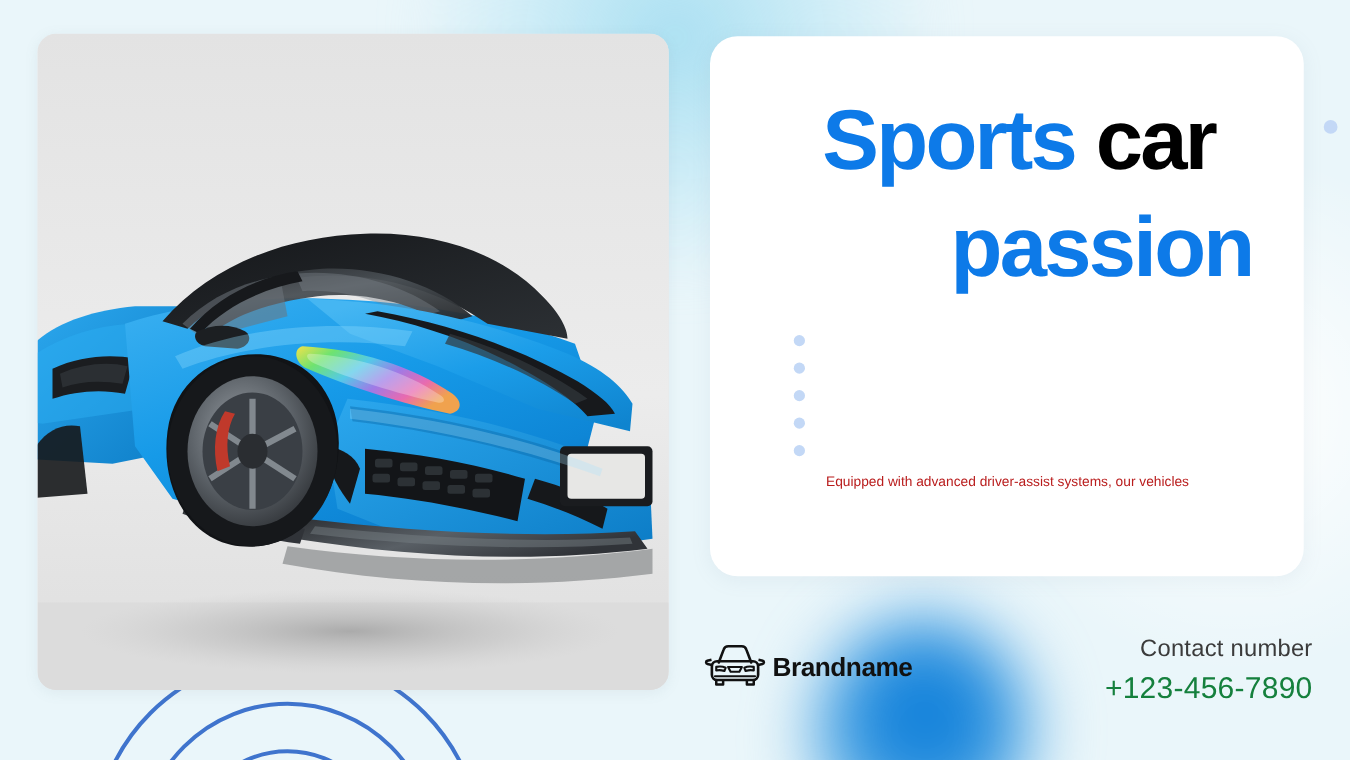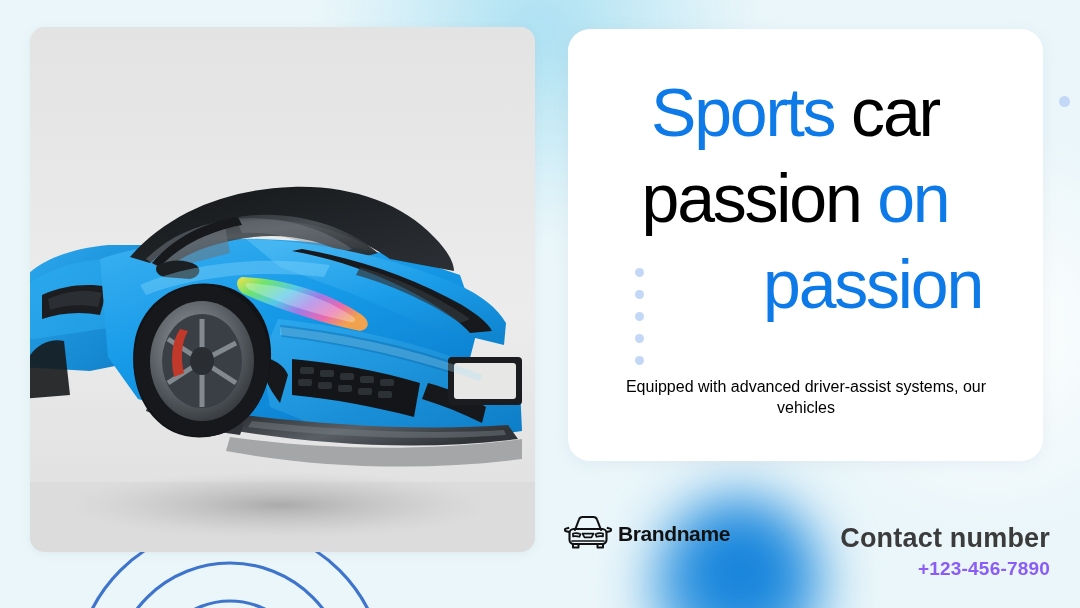--- a/index.html
+++ b/index.html
@@ -58,24 +58,24 @@
   #content-card {
     position:absolute; left:568px; top:29px;
     width:475px; height:432px;
     background:#ffffff;
     border-radius:22px;
     box-shadow:0 3px 16px rgba(130,150,165,0.10);
   }
 
   
   #headline {
-    position:absolute; left:12px; top:40px;
+    position:absolute; left:32px; top:40px;
     width:430px;
     text-align:center;
-    font-weight:normal;
+    font-weight:bold;
     font-size:68px;
     line-height:86px;
     letter-spacing:-2.2px;
     color:#000000;
     white-space:nowrap;
   }
   #headline .hl-line { display:block; }
   #headline .accent { color:#0d7ae8; }
   #headline .line-1 { text-align:center; }
   #headline .line-2 { text-align:center; }
@@ -90,23 +90,23 @@
   #dot-column .dot {
     width:9px; height:9px; border-radius:50%;
     background:#c3d8f6;
   }
 
   
   #body-copy {
     position:absolute; left:48px; top:347px;
     width:380px;
     text-align:center;
-    font-size:16px;
+    font-size:11px;
     line-height:21px;
-    color:#000000;
+    color:#b91c1c;
     font-weight:400;
   }
   #body-copy span { display:block; }
 
   
   #edge-dot {
     position:absolute; left:1059px; top:96px;
     width:11px; height:11px; border-radius:50%;
     background:#c3d8f6;
   }
@@ -119,25 +119,25 @@
   }
   #brand-name {
     font-size:21px; font-weight:bold; color:#111111;
     letter-spacing:-0.4px;
   }
   #contact-block {
     position:absolute; right:30px; top:505px;
     text-align:right; z-index:6;
   }
   #contact-label {
-    font-size:27px; font-weight:700; color:#3b3b3b;
-    letter-spacing:0.2px; line-height:30px;margin-top:18px;
+    font-size:19px; font-weight:400; color:#3b3b3b;
+    letter-spacing:0.2px; line-height:30px;
   }
   #contact-phone {
-    font-size:19px; font-weight:700; color:#8b5cf6;
+    font-size:24px; font-weight:400; color:#15803d;
     letter-spacing:0.2px; line-height:32px;
   }
 </style>
 </head>
 <body>
 
 <div id="bg-wash-top"></div>
 <div id="bg-wash-right"></div>
 <div id="bg-blob-blue"></div>
 
@@ -300,23 +300,20 @@
     <path d="M200 410 C 300 424, 400 424, 492 412 L 492 432 C 398 444, 294 442, 196 424 Z" fill="#2f3336" opacity="0.35"></path>
   </svg>
 </div>
 
 <div id="content-card">
 
   <div id="headline">
     <span class="hl-line line-1">
       <span class="accent">Sports</span><span> car</span>
     </span>
-    <span class="hl-line line-2">
-      <span>passion</span><span class="accent"> on</span>
-    </span>
     <span class="hl-line line-3">
       <span class="accent">passion</span>
     </span>
   </div>
 
   <div id="body-copy">
     <span>Equipped with advanced driver-assist systems, our vehicles</span>
   </div>
 </div>
 

